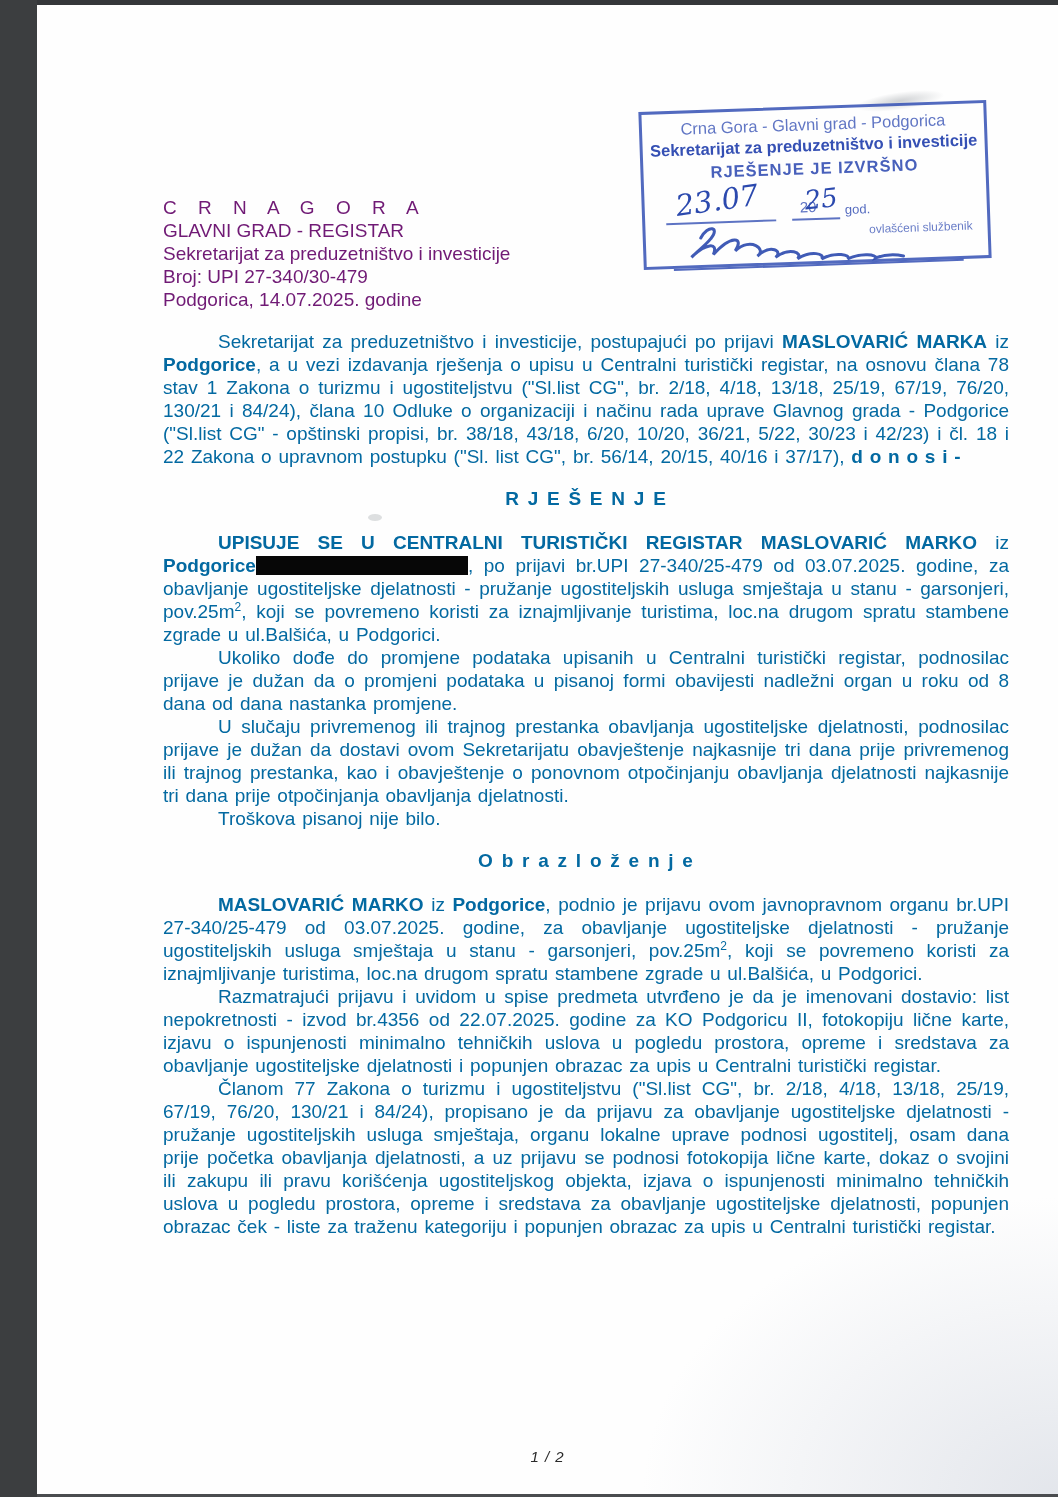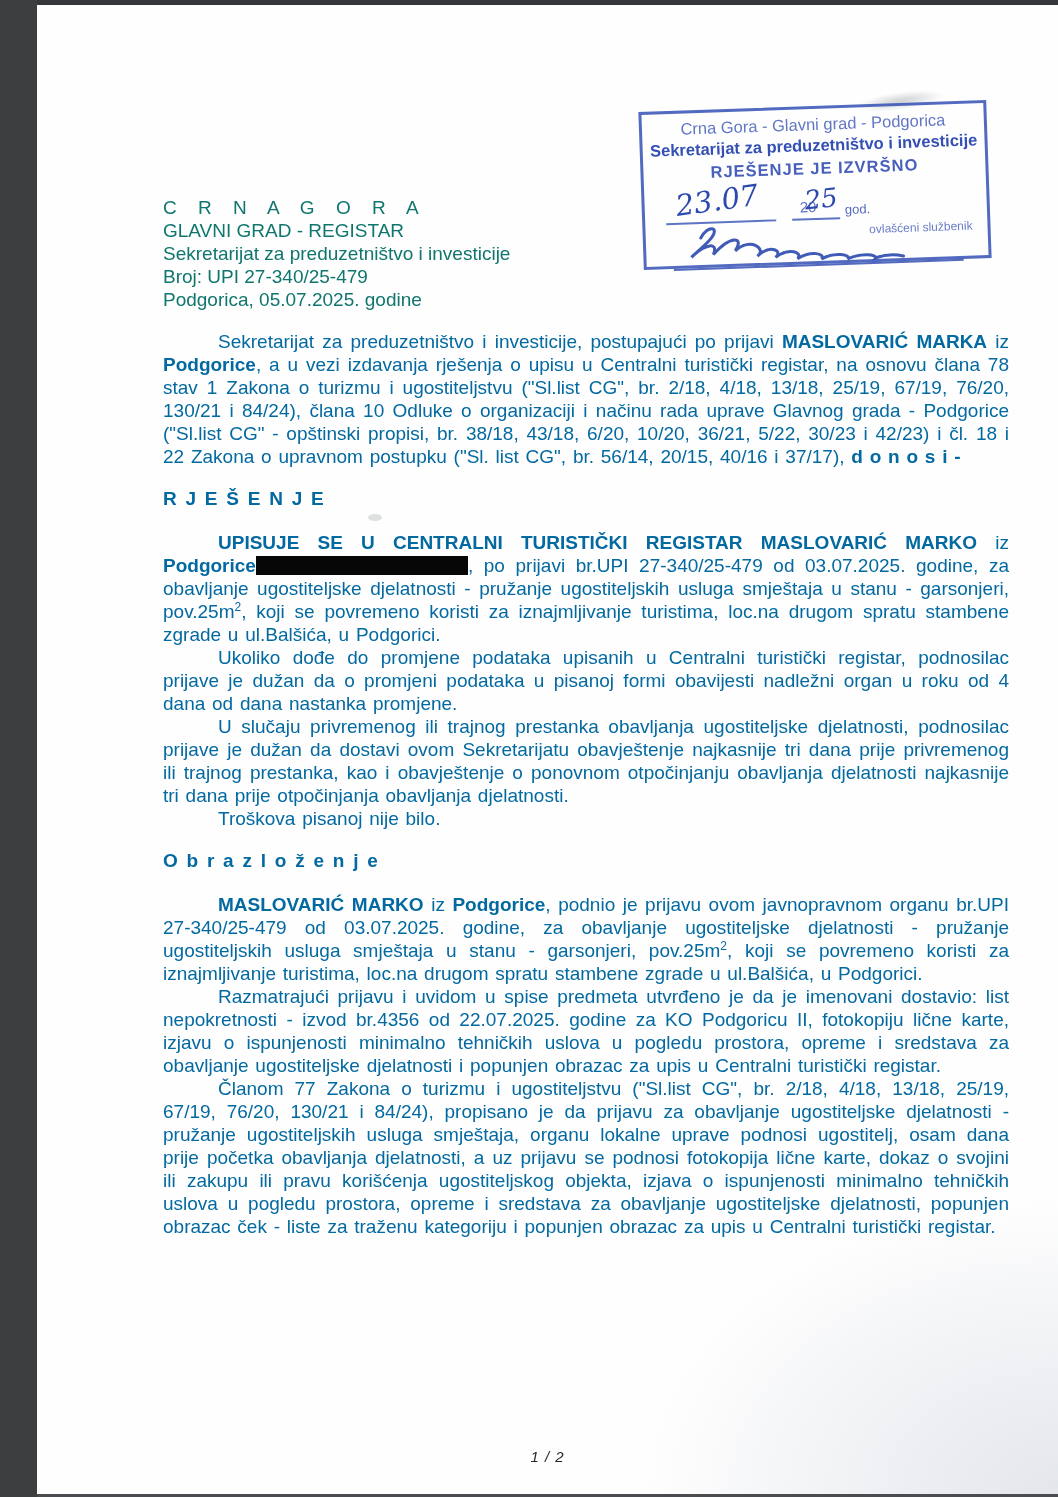--- a/index.html
+++ b/index.html
@@ -13,31 +13,31 @@
   .scan-strip-bottom{position:absolute;left:37px;bottom:0;width:1021px;height:3px;background:#4a4c4f;}
   .paper{position:absolute;left:37px;top:5px;width:1021px;height:1489px;background:#fefefe;}
   .paper-shade{position:absolute;right:0;bottom:0;width:420px;height:300px;
     background:radial-gradient(ellipse at 100% 100%, rgba(205,210,220,0.55), rgba(205,210,220,0) 70%);}
   .artifact-swoosh{position:absolute;left:855px;top:92px;width:90px;height:18px;border-radius:50%;
     background:radial-gradient(ellipse, rgba(150,155,160,0.45), rgba(150,155,160,0) 70%);transform:rotate(-8deg);}
   .artifact-dot{position:absolute;left:368px;top:514px;width:14px;height:7px;border-radius:50%;
     background:rgba(160,165,170,0.35);}
 
   
-  .letterhead{position:absolute;left:163px;top:196px;color:#0f766e;font-size:19px;line-height:23px;}
+  .letterhead{position:absolute;left:163px;top:196px;color:#701a75;font-size:19px;line-height:23px;}
   .lh-line{white-space:nowrap;}
   .lh-spaced{letter-spacing:8px;}
 
   
   .content{position:absolute;left:163px;top:330px;width:846px;color:#0369a1;
     font-size:19px;line-height:23px;word-spacing:1.5px;}
   .para{margin:0;text-align:justify;}
   .para.ind{text-indent:55px;}
   .b{font-weight:bold;}
-  .heading{font-weight:bold;text-align:left;margin:19px 0 21px 0;letter-spacing:1px;}
+  .heading{font-weight:bold;text-align:center;margin:19px 0 21px 0;letter-spacing:1px;}
   sup{font-size:12px;line-height:0;}
   .redact{display:inline-block;background:#070707;width:212px;height:19px;vertical-align:-3px;}
 
   
   .footer{position:absolute;left:0;top:1448px;width:1095px;text-align:center;
     font-size:15px;font-style:italic;color:#2a2a2a;letter-spacing:1px;}
 
   
   .stamp{position:absolute;left:641px;top:106px;width:348px;height:158px;
     transform:rotate(-2dedeg);transform:rotate(-2deg);color:#3550b4;}
@@ -88,29 +88,29 @@
       <path d="M30,16 C38,2 50,6 40,17 C34,24 26,29 20,35 C34,22 48,20 42,33 C60,14 74,16 64,30 C80,16 96,30 86,36 C100,24 112,32 104,38 C118,28 132,34 126,40 C140,32 154,36 150,41 C164,34 180,38 176,42 C190,36 206,39 204,42 C216,38 228,40 232,41" stroke="#2b49ae" stroke-width="3" fill="none" stroke-linecap="round" opacity="0.9"></path>
       <line x1="2" y1="47" x2="292" y2="47" stroke="#3550b4" stroke-width="2" opacity="0.85"></line>
     </svg>
   </div>
 </div>
 
 <div class="letterhead">
   <div class="lh-line lh-spaced">C R N A    G O R A</div>
   <div class="lh-line">GLAVNI GRAD - REGISTAR</div>
   <div class="lh-line">Sekretarijat za preduzetništvo i investicije</div>
-  <div class="lh-line">Broj: UPI 27-340/25-479</div>
-  <div class="lh-line">Podgorica, 05.07.2025. godine</div>
+  <div class="lh-line">Broj: UPI 27-340/30-479</div>
+  <div class="lh-line">Podgorica, 14.07.2025. godine</div>
 </div>
 
 <div class="content">
     <p class="para ind"><span>Sekretarijat za preduzetništvo i investicije, postupajući po prijavi </span><span class="b">MASLOVARIĆ MARKA</span><span> iz </span><span class="b">Podgorice</span><span>, a u vezi izdavanja rješenja o upisu u Centralni turistički registar, na osnovu člana 78 stav 1 Zakona o turizmu i ugostiteljstvu ("Sl.list CG", br. 2/18, 4/18, 13/18, 25/19, 67/19, 76/20, 130/21 i 84/24), člana 10 Odluke o organizaciji i načinu rada uprave Glavnog grada - Podgorice ("Sl.list CG" - opštinski propisi, br. 38/18, 43/18, 6/20, 10/20, 36/21, 5/22, 30/23 i 42/23) i čl. 18 i 22 Zakona o upravnom postupku ("Sl. list CG", br. 56/14, 20/15, 40/16 i 37/17), </span><span class="b">d o n o s i -</span></p>
     <div class="heading">R J E Š E N J E</div>
     <p class="para ind"><span class="b">UPISUJE SE U CENTRALNI TURISTIČKI REGISTAR MASLOVARIĆ MARKO</span><span> iz </span><span class="b">Podgorice</span><span class="redact" style="width: 212px;"></span><span>, po prijavi br.UPI 27-340/25-479 od 03.07.2025. godine, za obavljanje ugostiteljske djelatnosti - pružanje ugostiteljskih usluga smještaja u stanu - garsonjeri, pov.25m</span><sup>2</sup><span>, koji se povremeno koristi za iznajmljivanje turistima, loc.na drugom spratu stambene zgrade u ul.Balšića, u Podgorici.</span></p>
-    <p class="para ind"><span>Ukoliko dođe do promjene podataka upisanih u Centralni turistički registar, podnosilac prijave je dužan da o promjeni podataka u pisanoj formi obavijesti nadležni organ u roku od 4 dana od dana nastanka promjene.</span></p>
+    <p class="para ind"><span>Ukoliko dođe do promjene podataka upisanih u Centralni turistički registar, podnosilac prijave je dužan da o promjeni podataka u pisanoj formi obavijesti nadležni organ u roku od 8 dana od dana nastanka promjene.</span></p>
     <p class="para ind"><span>U slučaju privremenog ili trajnog prestanka obavljanja ugostiteljske djelatnosti, podnosilac prijave je dužan da dostavi ovom Sekretarijatu obavještenje najkasnije tri dana prije privremenog ili trajnog prestanka, kao i obavještenje o ponovnom otpočinjanju obavljanja djelatnosti najkasnije tri dana prije otpočinjanja obavljanja djelatnosti.</span></p>
     <p class="para ind"><span>Troškova pisanoj nije bilo.</span></p>
     <div class="heading">O b r a z l o ž e n j e</div>
     <p class="para ind"><span class="b">MASLOVARIĆ MARKO</span><span> iz </span><span class="b">Podgorice</span><span>, podnio je prijavu ovom javnopravnom organu br.UPI 27-340/25-479 od 03.07.2025. godine, za obavljanje ugostiteljske djelatnosti - pružanje ugostiteljskih usluga smještaja u stanu - garsonjeri, pov.25m</span><sup>2</sup><span>, koji se povremeno koristi za iznajmljivanje turistima, loc.na drugom spratu stambene zgrade u ul.Balšića, u Podgorici.</span></p>
     <p class="para ind"><span>Razmatrajući prijavu i uvidom u spise predmeta utvrđeno je da je imenovani dostavio: list nepokretnosti - izvod br.4356 od 22.07.2025. godine za KO Podgoricu II, fotokopiju lične karte, izjavu o ispunjenosti minimalno tehničkih uslova u pogledu prostora, opreme i sredstava za obavljanje ugostiteljske djelatnosti i popunjen obrazac za upis u Centralni turistički registar.</span></p>
     <p class="para ind"><span>Članom 77 Zakona o turizmu i ugostiteljstvu ("Sl.list CG", br. 2/18, 4/18, 13/18, 25/19, 67/19, 76/20, 130/21 i 84/24), propisano je da prijavu za obavljanje ugostiteljske djelatnosti - pružanje ugostiteljskih usluga smještaja, organu lokalne uprave podnosi ugostitelj, osam dana prije početka obavljanja djelatnosti, a uz prijavu se podnosi fotokopija lične karte, dokaz o svojini ili zakupu ili pravu korišćenja ugostiteljskog objekta, izjava o ispunjenosti minimalno tehničkih uslova u pogledu prostora, opreme i sredstava za obavljanje ugostiteljske djelatnosti, popunjen obrazac ček - liste za traženu kategoriju i popunjen obrazac za upis u Centralni turistički registar.</span></p>
   </div>
 
 <div class="footer">1 / 2</div>
 

